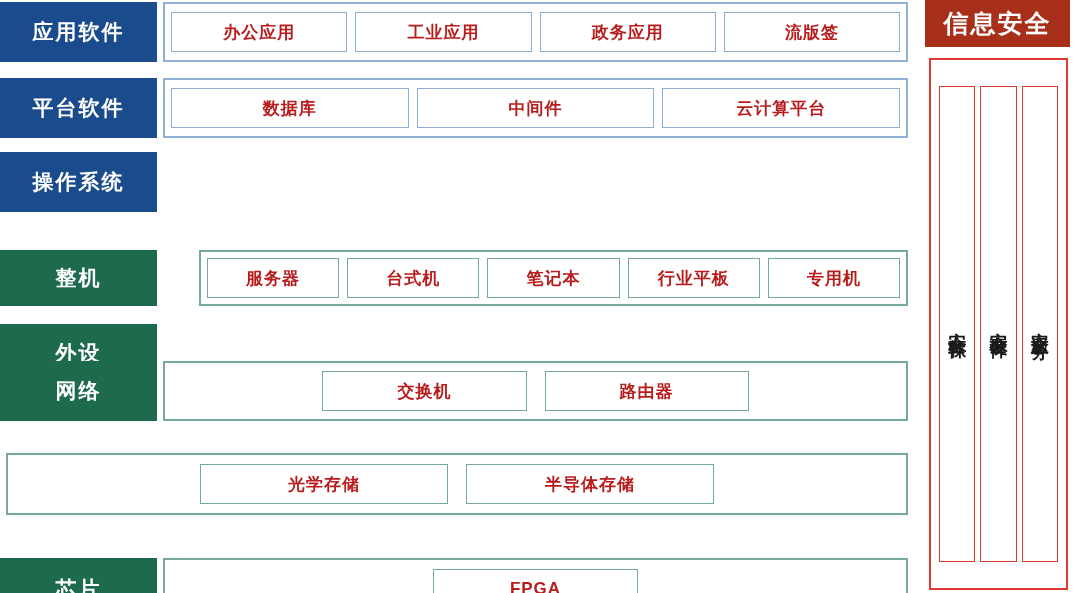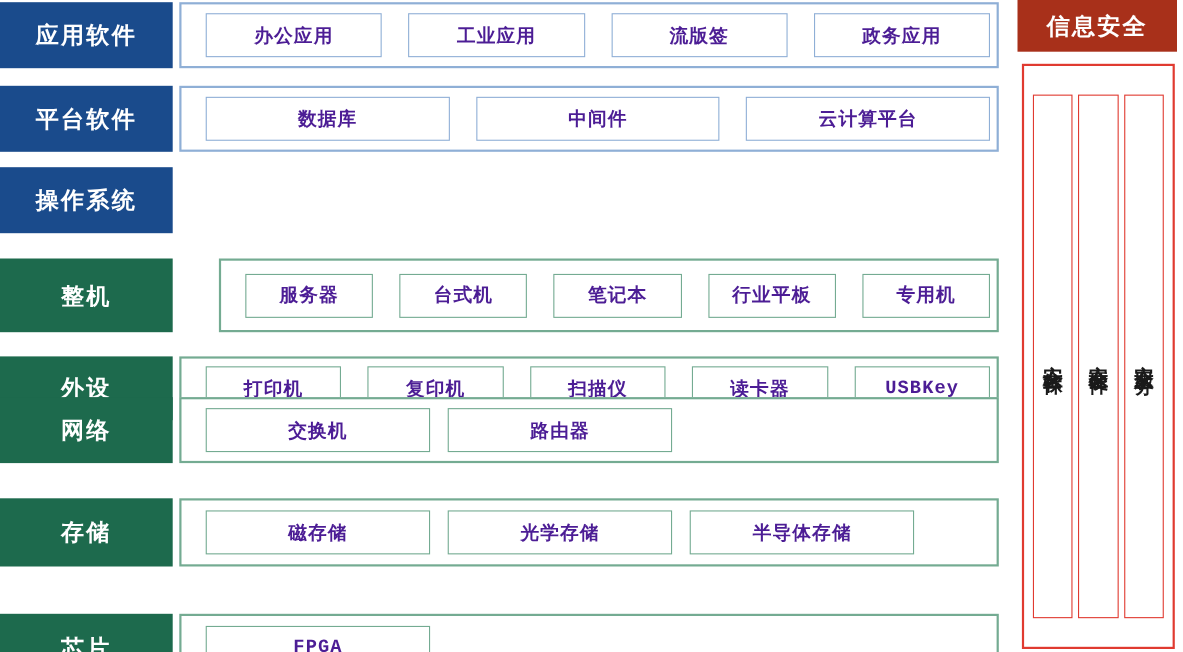--- a/index.html
+++ b/index.html
@@ -19,21 +19,20 @@
     height: 593px;
   }
 
   
   .layers {
     position: absolute;
     left: 0;
     top: 0;
     width: 908px;
     height: 593px;
-    font-family: Liberation Mono, monospace;
   }
   .row {
     position: absolute;
     left: 0;
     width: 908px;
     display: flex;
     align-items: stretch;
   }
   .row-label {
     width: 157px;
@@ -56,24 +55,23 @@
     padding: 5px 6px;
   }
   .cell {
     box-sizing: border-box;
     background: #ffffff;
     display: flex;
     align-items: center;
     justify-content: center;
     font-weight: bold;
     font-size: 17px;
-    color: #4c1d95;
+    color: #b91c1c;
     letter-spacing: 1px;
     height: 40px;
-    margin-left: 16px;
   }
 
   
   .g-blue .row-label { background: #1a4b8c; }
   .g-blue .row-body {
     border: 2px solid #8fafd6;
     background: #ffffff;
   }
   .g-blue .cell {
     border: 1.5px solid #8fafd6;
@@ -86,37 +84,37 @@
     background: #ffffff;
   }
   .g-green .cell {
     border: 1.5px solid #74ab92;
   }
 
   
   .dist-fill { justify-content: space-between; gap: 8px; }
   .dist-fill .cell { flex: 1 1 0; }
 
-  .dist-spread { justify-content: flex-start; }
+  .dist-spread { justify-content: center; gap: 18px; }
   .dist-spread .cell { flex: 0 0 28%; }
 
   
   .security {
     position: absolute;
     top: 0;
     left: 925px;
     width: 145px;
     height: 593px;
   }
   .sec-header {
     height: 47px;
     background: #a8301a;
     color: #ffffff;
     font-weight: bold;
-    font-size: 21px;
+    font-size: 25px;
     letter-spacing: 2px;
     display: flex;
     align-items: center;
     justify-content: center;
     box-sizing: border-box;
   }
   .sec-outer {
     position: absolute;
     top: 58px;
     left: 4px;
@@ -152,66 +150,57 @@
 <body>
 
 <div id="stack">
 
   <div class="layers">
       <div class="row g-blue" style="top: 2px; height: 60px;">
         <div class="row-label">应用软件</div>
         <div class="row-body dist-fill">
           <div class="cell">办公应用</div>
           <div class="cell">工业应用</div>
+          <div class="cell">政务应用</div>
           <div class="cell">流版签</div>
-          <div class="cell">政务应用</div>
         </div>
       </div>
       <div class="row g-blue" style="top: 78px; height: 60px;">
         <div class="row-label">平台软件</div>
         <div class="row-body dist-fill">
           <div class="cell">数据库</div>
           <div class="cell">中间件</div>
           <div class="cell">云计算平台</div>
         </div>
       </div>
       <div class="row g-blue" style="top: 152px; height: 60px;">
         <div class="row-label">操作系统</div>
       </div>
-      <div class="row g-green" style="top: 235px; height: 67px; gap: 36px;">
+      <div class="row g-green" style="top: 250px; height: 56px; gap: 36px;">
         <div class="row-label">整机</div>
         <div class="row-body dist-fill">
           <div class="cell">服务器</div>
           <div class="cell">台式机</div>
           <div class="cell">笔记本</div>
           <div class="cell">行业平板</div>
           <div class="cell">专用机</div>
         </div>
       </div>
       <div class="row g-green" style="top: 324px; height: 58px;">
         <div class="row-label">外设</div>
-        <div class="row-body dist-fill">
-          <div class="cell">打印机</div>
-          <div class="cell">复印机</div>
-          <div class="cell">扫描仪</div>
-          <div class="cell">读卡器</div>
-          <div class="cell">USBKey</div>
-        </div>
       </div>
       <div class="row g-green" style="top: 361px; height: 60px;">
         <div class="row-label">网络</div>
         <div class="row-body dist-spread">
           <div class="cell">交换机</div>
           <div class="cell">路由器</div>
         </div>
       </div>
       <div class="row g-green" style="top: 453px; height: 62px;">
-        <div class="row-label">存储</div>
         <div class="row-body dist-spread">
-          <div class="cell">磁存储</div>
           <div class="cell">光学存储</div>
           <div class="cell">半导体存储</div>
         </div>
       </div>
       <div class="row g-green" style="top: 558px; height: 62px;">
         <div class="row-label">芯片</div>
         <div class="row-body dist-spread">
           <div class="cell">FPGA</div>
         </div>
       </div>

